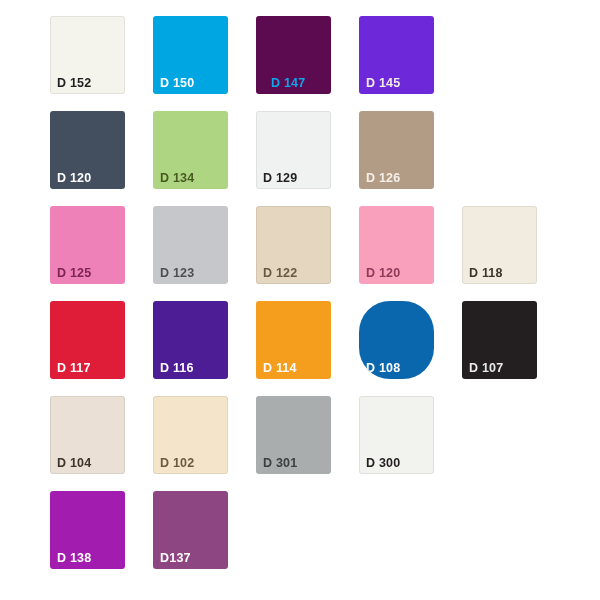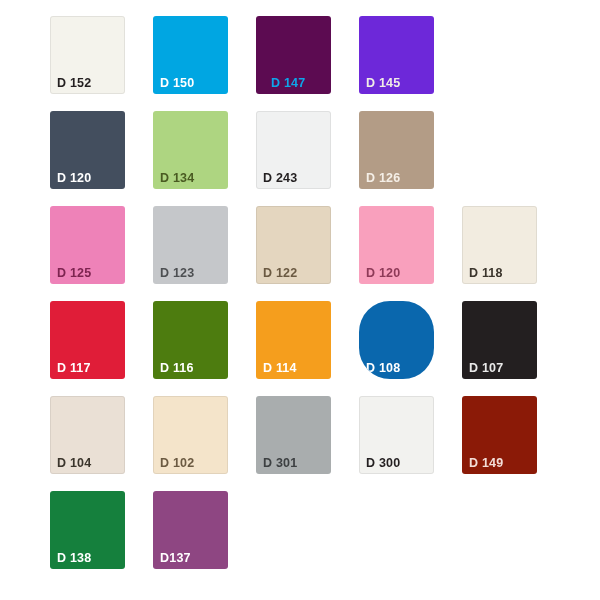--- a/index.html
+++ b/index.html
@@ -75,21 +75,21 @@
       </div>
     </div>
     <div class="swatch-row">
       <div class="swatch" title="D 143" style="background: rgb(67, 78, 94);">
         <span class="swatch-label" style="color: rgb(255, 255, 255);">D 120</span>
       </div>
       <div class="swatch" title="D 134" style="background: rgb(174, 213, 129);">
         <span class="swatch-label" style="color: rgb(74, 91, 34);">D 134</span>
       </div>
       <div class="swatch shade-light" title="D 129" style="background: rgb(240, 241, 241);">
-        <span class="swatch-label" style="color: rgb(35, 31, 32);">D 243</span>
+        <span class="swatch-label" style="color: rgb(35, 31, 32);">D 129</span>
       </div>
       <div class="swatch" title="D 126" style="background: rgb(179, 156, 134);">
         <span class="swatch-label" style="color: rgb(245, 239, 231);">D 126</span>
       </div>
     </div>
     <div class="swatch-row">
       <div class="swatch" title="D 125" style="background: rgb(238, 130, 184);">
         <span class="swatch-label" style="color: rgb(125, 36, 80);">D 125</span>
       </div>
       <div class="swatch" title="D 123" style="background: rgb(197, 199, 202);">
@@ -102,21 +102,21 @@
         <span class="swatch-label" style="color: rgb(142, 58, 88);">D 120</span>
       </div>
       <div class="swatch shade-light" title="D 118" style="background: rgb(242, 236, 224);">
         <span class="swatch-label" style="color: rgb(59, 53, 44);">D 118</span>
       </div>
     </div>
     <div class="swatch-row">
       <div class="swatch" title="D 117" style="background: rgb(224, 29, 56);">
         <span class="swatch-label" style="color: rgb(255, 255, 255);">D 117</span>
       </div>
-      <div class="swatch" title="D 116" style="background: #4d7c0f; padding-left: 23px;">
+      <div class="swatch" title="D 116" style="background: #4c1d95; padding-left: 23px;">
         <span class="swatch-label" style="color: rgb(255, 255, 255);">D 116</span>
       </div>
       <div class="swatch" title="D 114" style="background: rgb(245, 158, 29);">
         <span class="swatch-label" style="color: rgb(255, 255, 255);">D 114</span>
       </div>
       <div class="swatch" title="D 108" style="background: rgb(10, 103, 173); border-radius: 31px;">
         <span class="swatch-label" style="color: rgb(255, 255, 255);">D 108</span>
       </div>
       <div class="swatch" title="D 107" style="background: rgb(35, 31, 32); padding-left: 20px;">
         <span class="swatch-label" style="color: rgb(233, 233, 233);">D 107</span>
@@ -128,26 +128,23 @@
       </div>
       <div class="swatch shade-light" title="D 102" style="background: rgb(244, 228, 202);">
         <span class="swatch-label" style="color: rgb(107, 90, 66);">D 102</span>
       </div>
       <div class="swatch" title="D 301" style="background: rgb(169, 173, 174);">
         <span class="swatch-label" style="color: rgb(61, 64, 66);">D 301</span>
       </div>
       <div class="swatch shade-light" title="D 300" style="background: rgb(242, 242, 239);">
         <span class="swatch-label" style="color: rgb(35, 31, 32);">D 300</span>
       </div>
-      <div class="swatch" title="D 149" style="background: rgb(139, 26, 7);">
-        <span class="swatch-label" style="color: rgb(243, 222, 216);">D 149</span>
-      </div>
     </div>
     <div class="swatch-row">
-      <div class="swatch" title="D 138" style="background: #15803d;">
+      <div class="swatch" title="D 138" style="background: #a21caf;">
         <span class="swatch-label" style="color: rgb(255, 255, 255);">D 138</span>
       </div>
       <div class="swatch" title="D137" style="background: rgb(142, 70, 130);">
         <span class="swatch-label" style="color: rgb(255, 255, 255);">D137</span>
       </div>
       <div class="swatch empty"></div>
       <div class="swatch empty"></div>
       <div class="swatch empty"></div>
     </div>
   </div>

